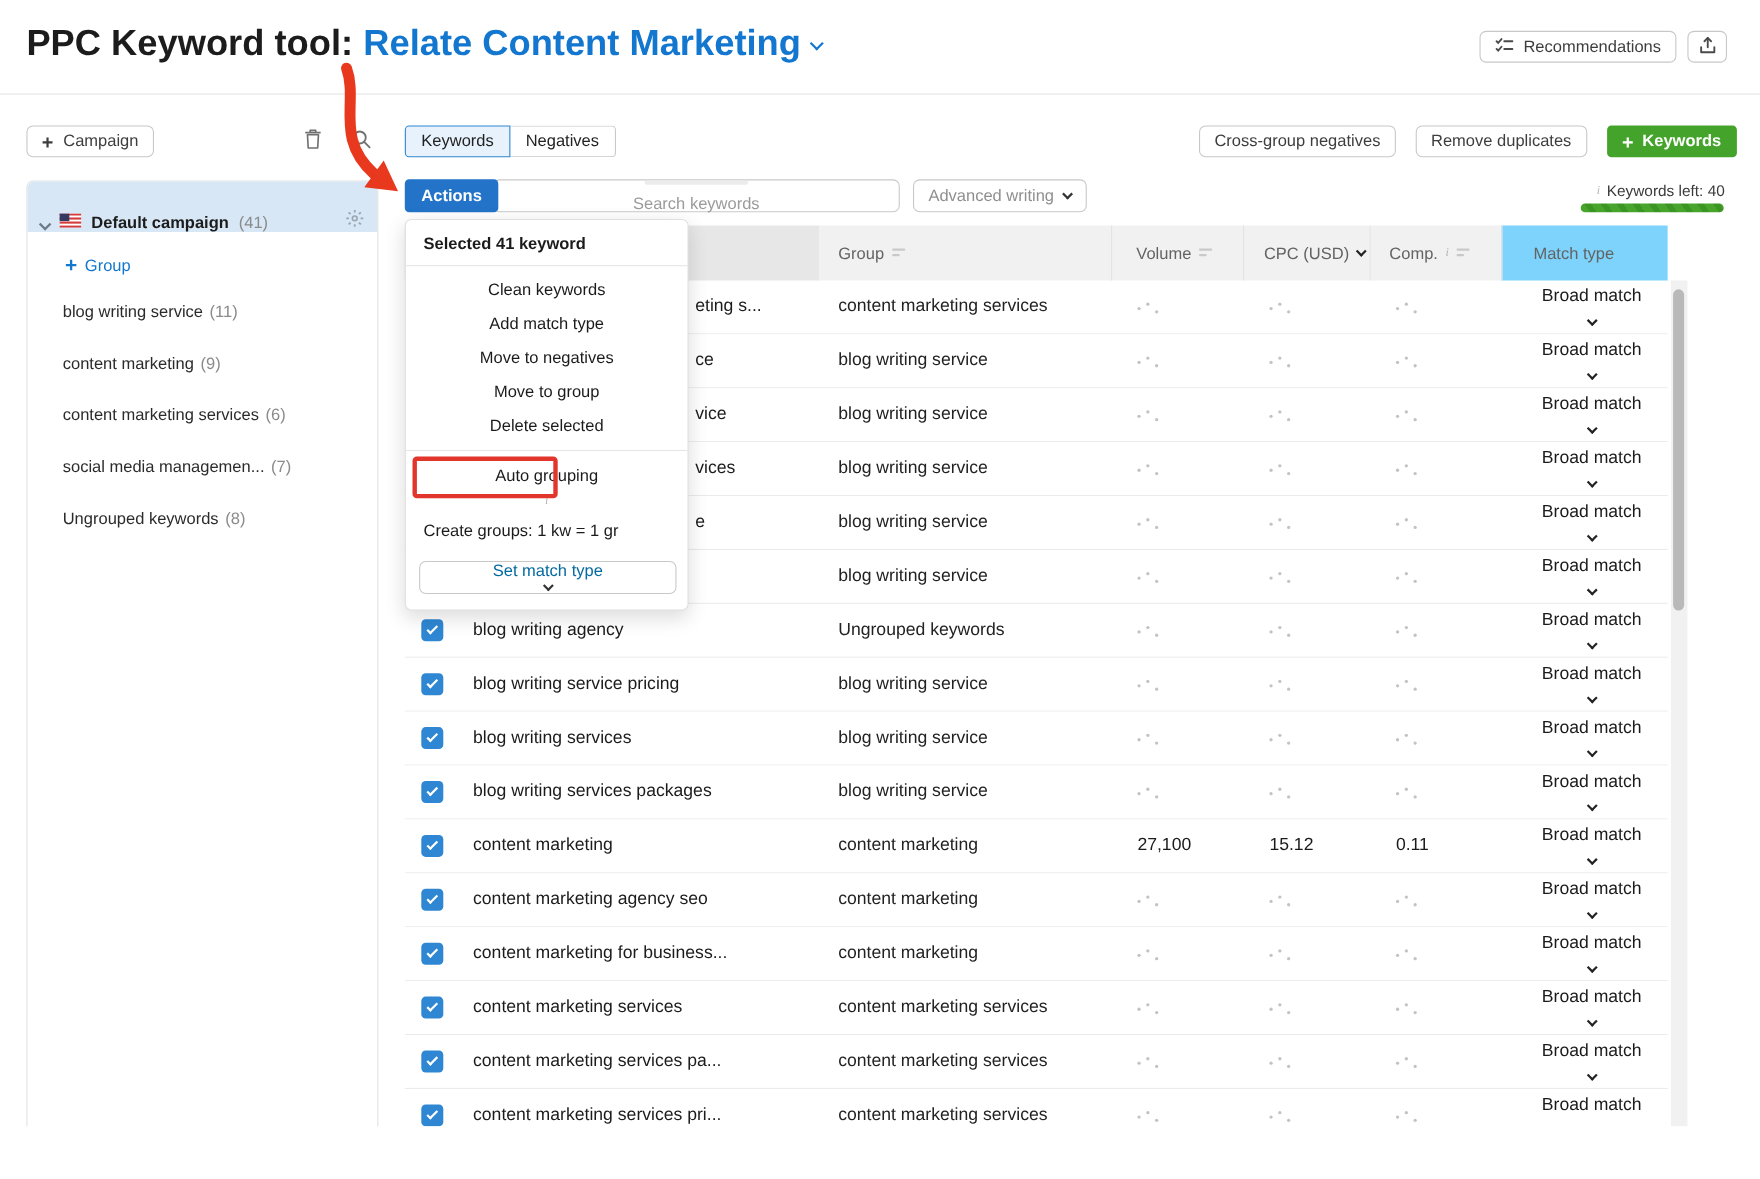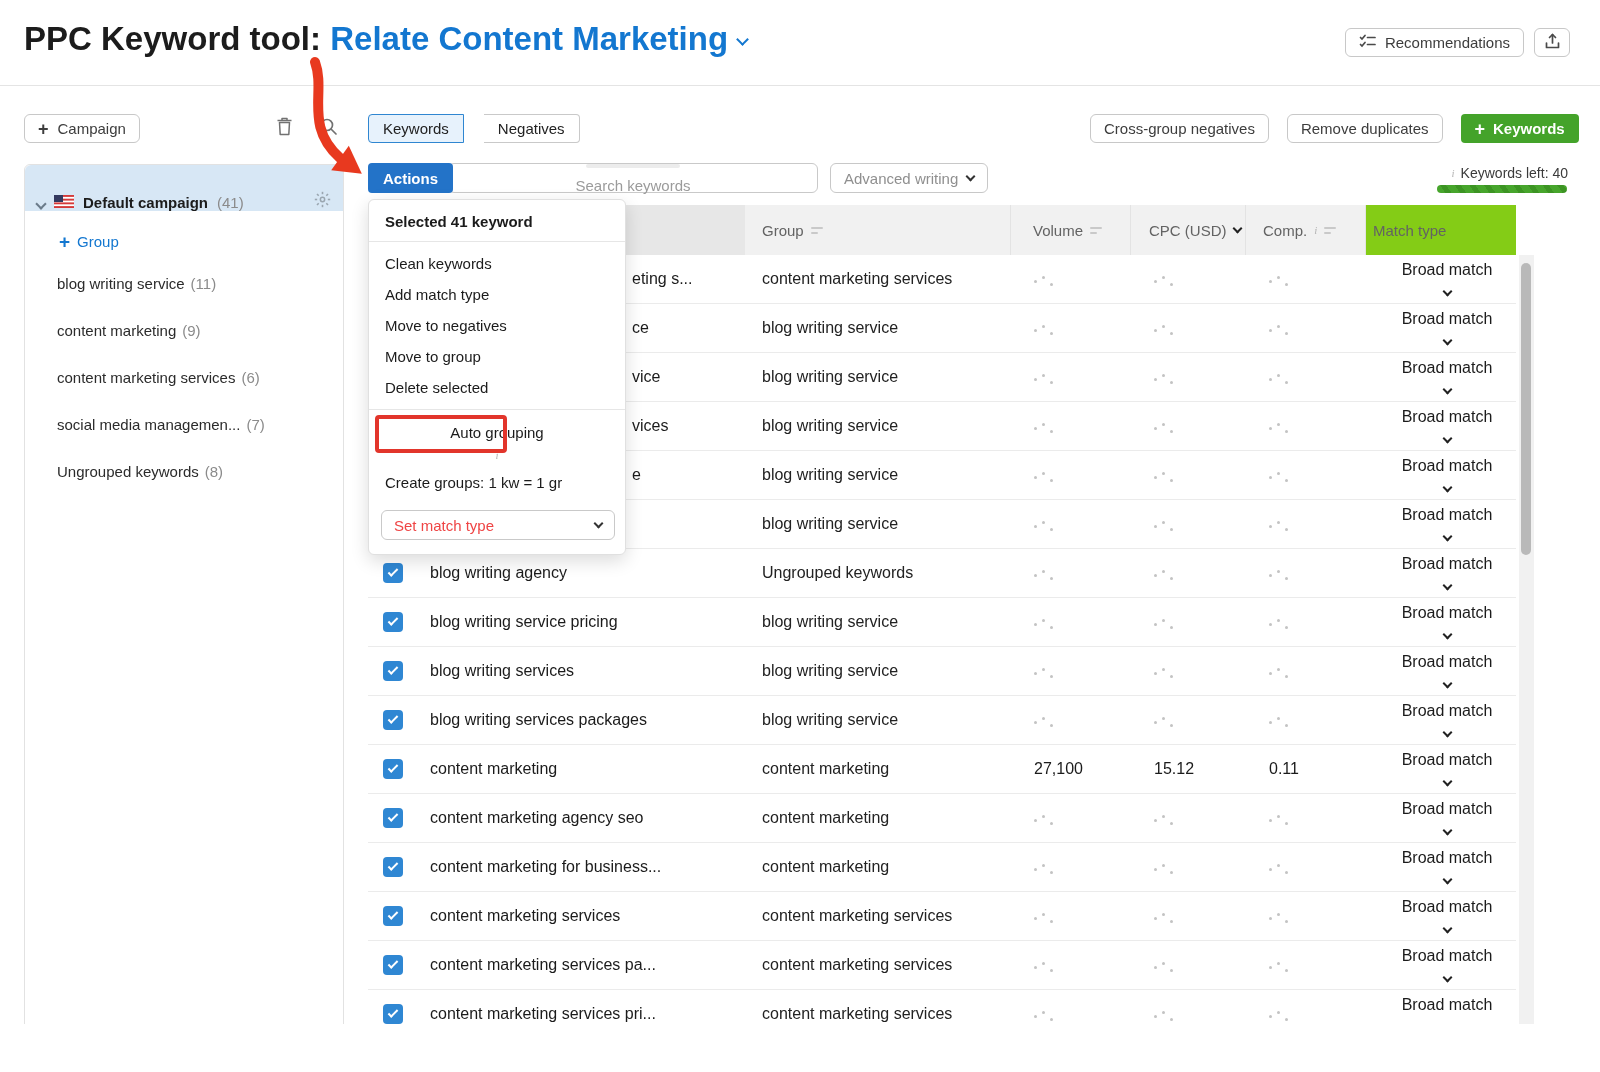--- a/index.html
+++ b/index.html
@@ -27,42 +27,42 @@
   .count { color:#8b8b8b; }
   .gear { margin-left:auto; }
   .add-group { display:flex; align-items:center; gap:7px; color:#1377d0; font-size:15px; font-weight:500; margin:22px 0 10px 34px; cursor:pointer; }
   .plus-blue { font-size:19px; font-weight:600; line-height:14px; }
   .group-item { display:flex; align-items:center; gap:6px; height:47px; padding-left:32px; font-size:15px; color:#2b2b2b; cursor:pointer; }
 
   
   .tabs { position:absolute; left:368px; top:114px; display:flex; height:29px; }
   .tab { display:flex; align-items:center; padding:0 14px; font-size:15px; border:1px solid #c9c9c9; background:#fff; color:#222; cursor:pointer; }
   .tab.active { background:#e7f2fc; border:1px solid #2f86d1; border-radius:4px 0 0 4px; z-index:2; }
-  .tab.inactive { border-left:none; border-radius:0 4px 4px 0;margin-left:20px; }
+  .tab.inactive { border-left:none; border-radius:0 4px 4px 0; }
   .top-right-btns { position:absolute; top:114px; left:1090px; display:flex; gap:18px; }
   .btn-green { display:inline-flex; align-items:center; gap:8px; height:29px; padding:0 14px; border-radius:4px; background:#44a32a; color:#fff; font-size:15px; font-weight:600; border:none; cursor:pointer; }
   .actions-btn { position:absolute; left:368px; top:163px; height:30px; padding:0 15px; background:#2373c8; color:#fff; font-size:15px; font-weight:600; border:none; border-radius:4px; cursor:pointer; z-index:25; }
   .search-box { position:absolute; left:448px; top:163px; width:370px; height:30px; border:1px solid #c9c9c9; border-radius:6px; display:flex; align-items:center; padding:0 9px; gap:9px; background:#fff;flex-direction:column; }
   .chip { background:#ececec; border-radius:11px; padding:2px 10px; font-size:14px; color:#3f3f3f; white-space:nowrap; overflow:hidden; max-width:100px; }
   .placeholder { color:#9b9b9b; font-size:15px; }
   .adv-filters { position:absolute; left:830px; top:163px; height:30px; color:#8f8f8f; }
   .adv-filters .chev-dark { width:7px; height:7px; border-right:2px solid #333; border-bottom:2px solid #333; transform:rotate(45deg); margin-bottom:3px; }
   .kw-left { position:absolute; top:165px; left:1408px; width:160px; text-align:right; font-size:14px; color:#3b3b3b; display:flex; align-items:center; justify-content:flex-end; gap:6px; }
   .kw-bar { position:absolute; top:185px; left:1437px; width:130px; height:8px; border-radius:4px;
     background:repeating-linear-gradient(55deg,#47a52c 0 7px,#3c9423 7px 12px); }
 
   
   .table { position:absolute; left:368px; top:205px; width:1148px; }
   .thead { display:grid; grid-template-columns:377px 265px 120px 115px 120px 151px; height:50px; align-items:center; font-size:15px; color:#636363; }
   .th { display:flex; align-items:center; gap:7px; height:50px; background:#f1f1f1; padding-left:17px; cursor:pointer; }
   .th.kwh { background:#e7e7e7; }
   .th.volh { padding-left:22px; border-left:1px solid #e3e3e3; }
   .th.cpch { padding-left:18px; border-left:1px solid #e3e3e3; }
   .th.comph { padding-left:17px; border-left:1px solid #e3e3e3; }
-  .th.matchh { padding-left:7px; background:#84cc16; border-left:1px solid #e3e3e3;text-align:right; }
+  .th.matchh { padding-left:28px; background:#7dd3fc; border-left:1px solid #e3e3e3;text-align:right; }
   .sort-chev { width:7px; height:7px; border-right:2px solid #222; border-bottom:2px solid #222; transform:rotate(45deg); margin-bottom:3px; }
   .info-i { font-size:11px; color:#b5b5b5; font-style:italic; font-family:"Liberation Serif",serif; }
   .row { display:grid; grid-template-columns:62px 315px 265px 120px 115px 120px 151px; align-items:center; height:49px; border-bottom:1px solid #ebebeb; background:#fff; font-size:16px; }
   .checkbox { width:20px; height:20px; margin-left:15px; border-radius:4px; background:#2f87d3; display:flex; align-items:center; justify-content:center; cursor:pointer; }
   .checkbox .tick { width:10px; height:5px; border-left:2.5px solid #fff; border-bottom:2.5px solid #fff; transform:rotate(-45deg); margin-bottom:3px; }
   .kw-cell { color:#1b1b1b; white-space:nowrap; overflow:hidden; }
   .kw-cell.overlap { padding-left:202px; }
   .grp-cell { padding-left:17px; color:#222; white-space:nowrap; overflow:hidden; }
   .num-cell { padding-left:24px; font-size:16px; color:#1b1b1b; }
   .num-cell .num { display:none; }
@@ -77,25 +77,25 @@
 
   
   .vscroll-track { position:absolute; left:1519px; top:255px; width:15px; height:817px; background:#f1f1f1; }
   .vscroll-thumb { position:absolute; left:2px; top:8px; width:10px; height:292px; border-radius:5px; background:#b9b9b9; cursor:pointer; }
 
   
   .dropdown { position:absolute; left:368px; top:199px; width:258px; background:#fff; border:1px solid #e0e0e0; border-radius:6px; box-shadow:0 6px 18px rgba(0,0,0,.14); z-index:30; padding-bottom:14px; }
   .dd-head { font-size:15px; font-weight:700; padding:13px 16px 11px; color:#1b1b1b; }
   .dd-sep { height:1px; background:#e6e6e6; }
   .dd-item { font-size:15px; color:#1b1b1b; padding:7px 16px; cursor:pointer; }
-  .dd-list { padding:6px 0; }
+  .dd-list { padding:6px 0;text-align:center; }
   .auto-group-wrap { position:relative; margin:4px 0 0; }
   .auto-group { display:flex; align-items:center; gap:8px; font-size:15px; padding:10px 16px; cursor:pointer;flex-direction:column; }
   .red-box { position:absolute; left:6px; top:1px; width:132px; height:38px; border:4px solid #e2352b; border-radius:4px; pointer-events:none; }
-  .dd-select { margin:10px 12px 0; width:234px; height:30px; border:1px solid #c9c9c9; border-radius:6px; display:flex; align-items:center; justify-content:space-between; padding:0 12px; color:#ef4444; font-size:15px; cursor:pointer; background:#fff; }
+  .dd-select { margin:10px 12px 0; width:234px; height:30px; border:1px solid #c9c9c9; border-radius:6px; display:flex; align-items:center; justify-content:space-between; padding:0 12px; color:#0369a1; font-size:15px; cursor:pointer; background:#fff;flex-direction:column; }
   .dd-select .chev-dark { width:7px; height:7px; border-right:2px solid #333; border-bottom:2px solid #333; transform:rotate(45deg); margin-bottom:3px; }
 
   
   .arrow-svg { position:absolute; left:288px; top:56px; z-index:40; pointer-events:none; }
 </style>
 </head>
 <body>
 
 <div class="app">
 

